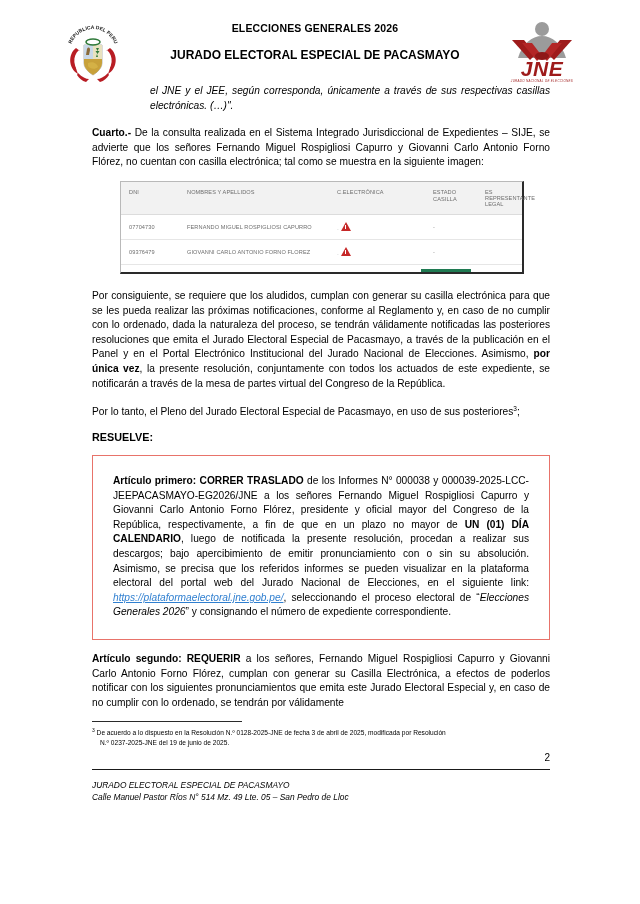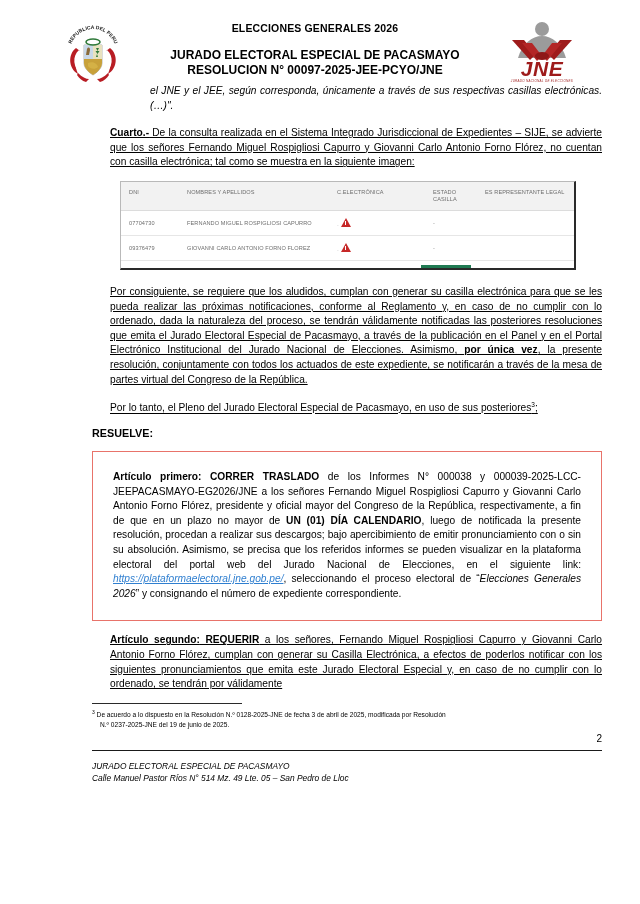--- a/index.html
+++ b/index.html
@@ -64,29 +64,28 @@
   .jne-logo {
     width: 72px;
     height: 66px;
     position: relative;
     flex: 0 0 72px;
     font-style: italic;
   }
 
   
   .content {
-    padding: 0 38px 0 92px;
+    padding: 0 90px 0 92px;
     box-sizing: border-box;
   }
   p.just {
     text-align: justify;
     font-size: 10.2px;
     line-height: 14.6px;
-    margin: 0 0 11px 18px;
-    text-decoration: underline;
+    margin: 0 0 11px 0;
   }
   .quote {
     text-align: justify;
     font-style: italic;
     font-size: 10.2px;
     line-height: 14.6px;
     margin: 0 0 13px 0;
     padding-left: 58px;
   }
   .b { font-weight: bold; }
@@ -258,21 +257,20 @@
         <ellipse cx="31" cy="24" rx="7" ry="3" fill="none" stroke="#2f7a3a" stroke-width="1.6"></ellipse>
 
         <path d="M16,55 C20,59 24,61 27,61 L24,64 C20,63 17,60 15,57 Z" fill="#b81d24"></path>
         <path d="M46,55 C42,59 38,61 35,61 L38,64 C42,63 45,60 47,57 Z" fill="#b81d24"></path>
       </svg>
     </div>
 
     <div class="header-center">
       <div class="hdr-line1">ELECCIONES GENERALES 2026</div>
       <div class="hdr-line2">JURADO ELECTORAL ESPECIAL DE PACASMAYO</div>
-      <div class="hdr-line3">RESOLUCION N° 00097-2025-JEE-PCYO/JNE</div>
     </div>
 
     <div class="jne-logo">
       <svg viewBox="0 0 72 66" width="72" height="66" aria-hidden="true">
 
         <circle cx="36" cy="11" r="7" fill="#9b9b9b"></circle>
         <path d="M12,40 C16,26 26,18 36,18 C46,18 56,26 60,40 Z" fill="#9b9b9b"></path>
 
         <path d="M6,22 L18,22 L30,36 L24,42 Z" fill="#9e1b1b"></path>
         <path d="M66,22 L54,22 L42,36 L48,42 Z" fill="#9e1b1b"></path>

